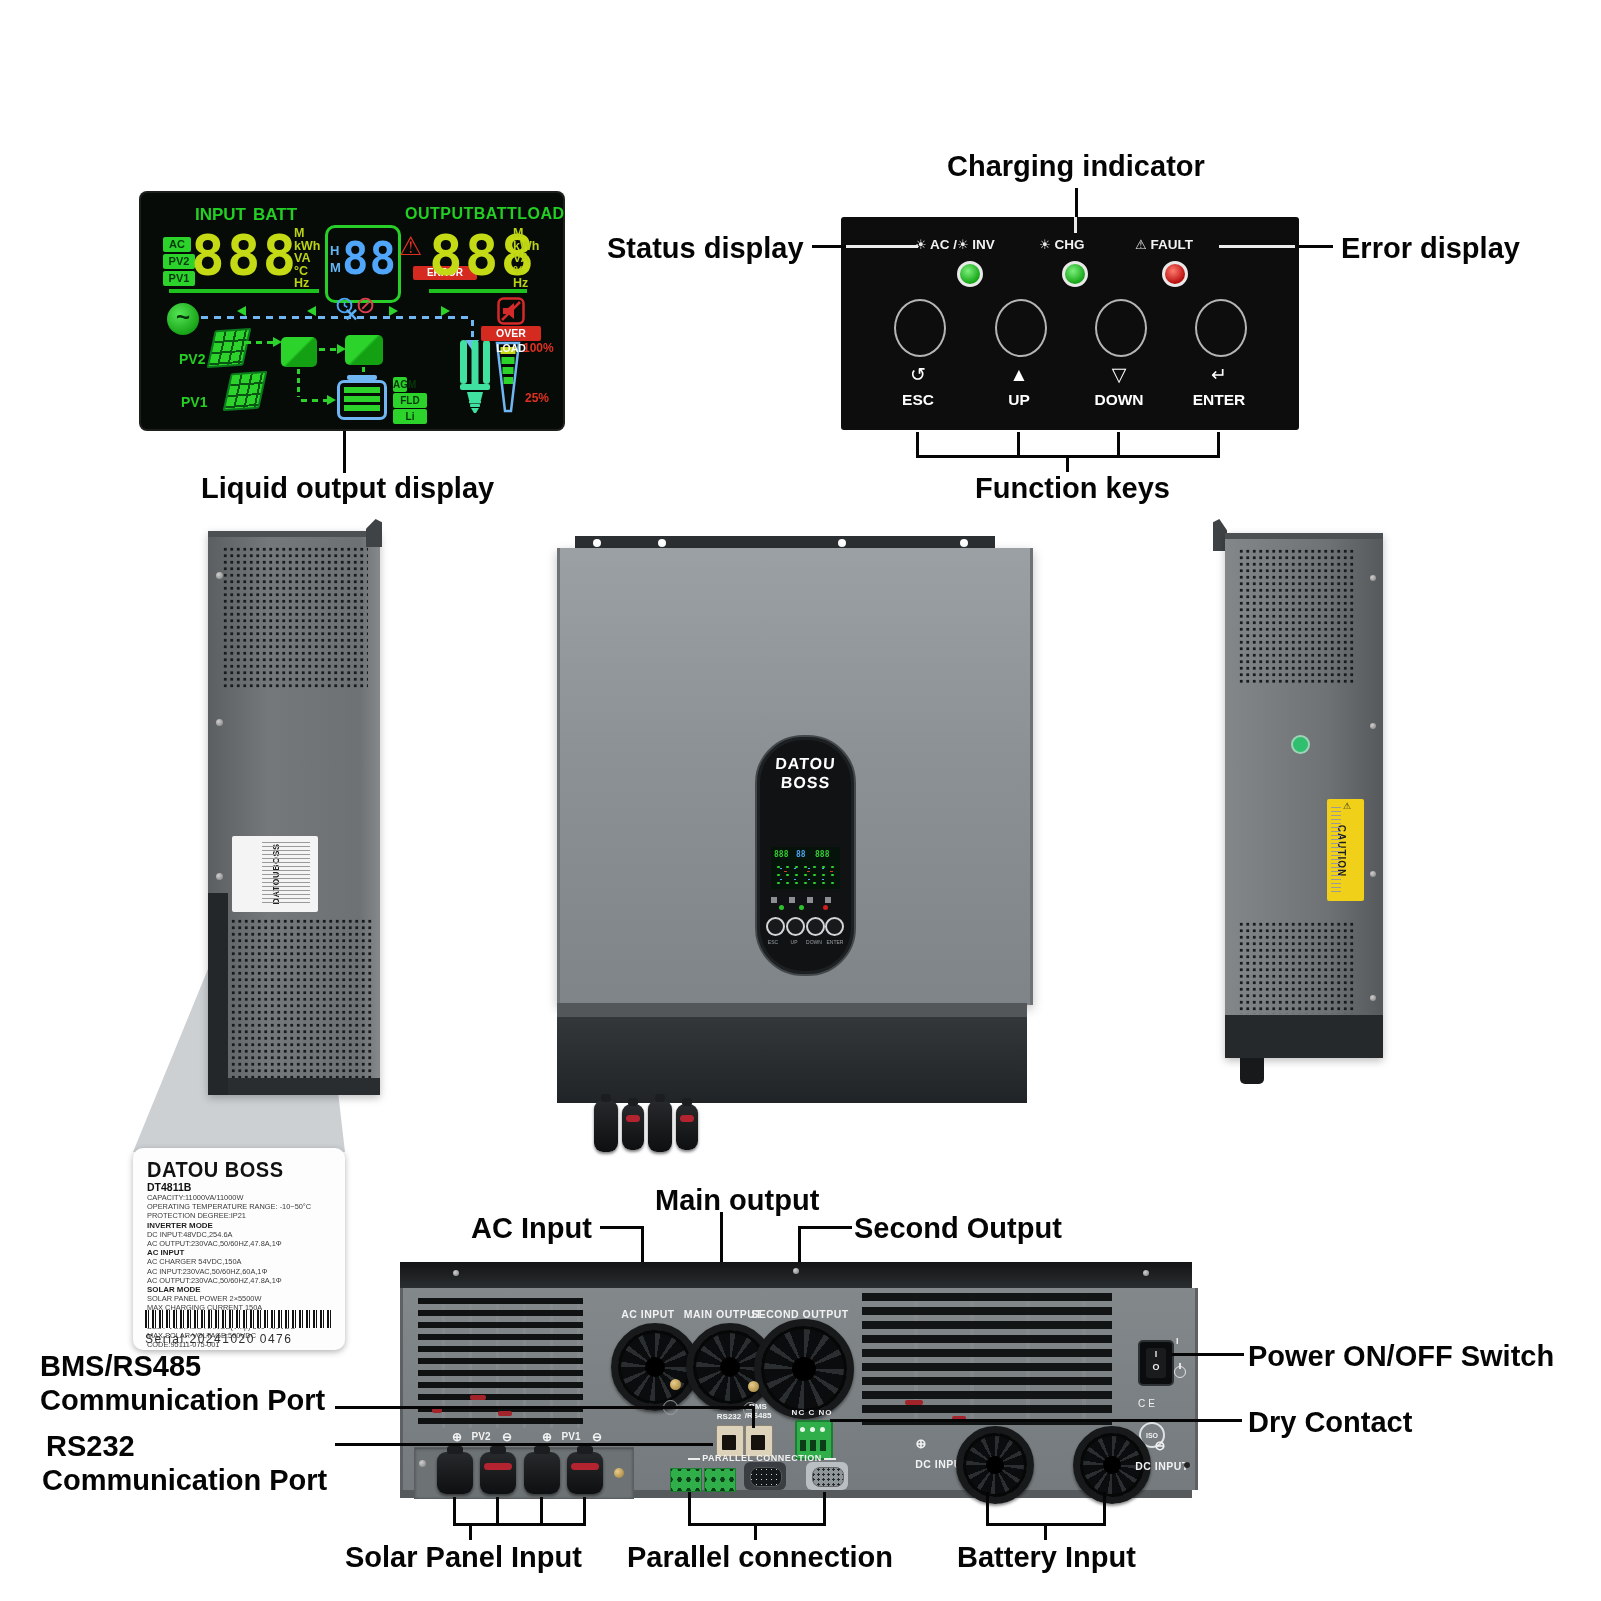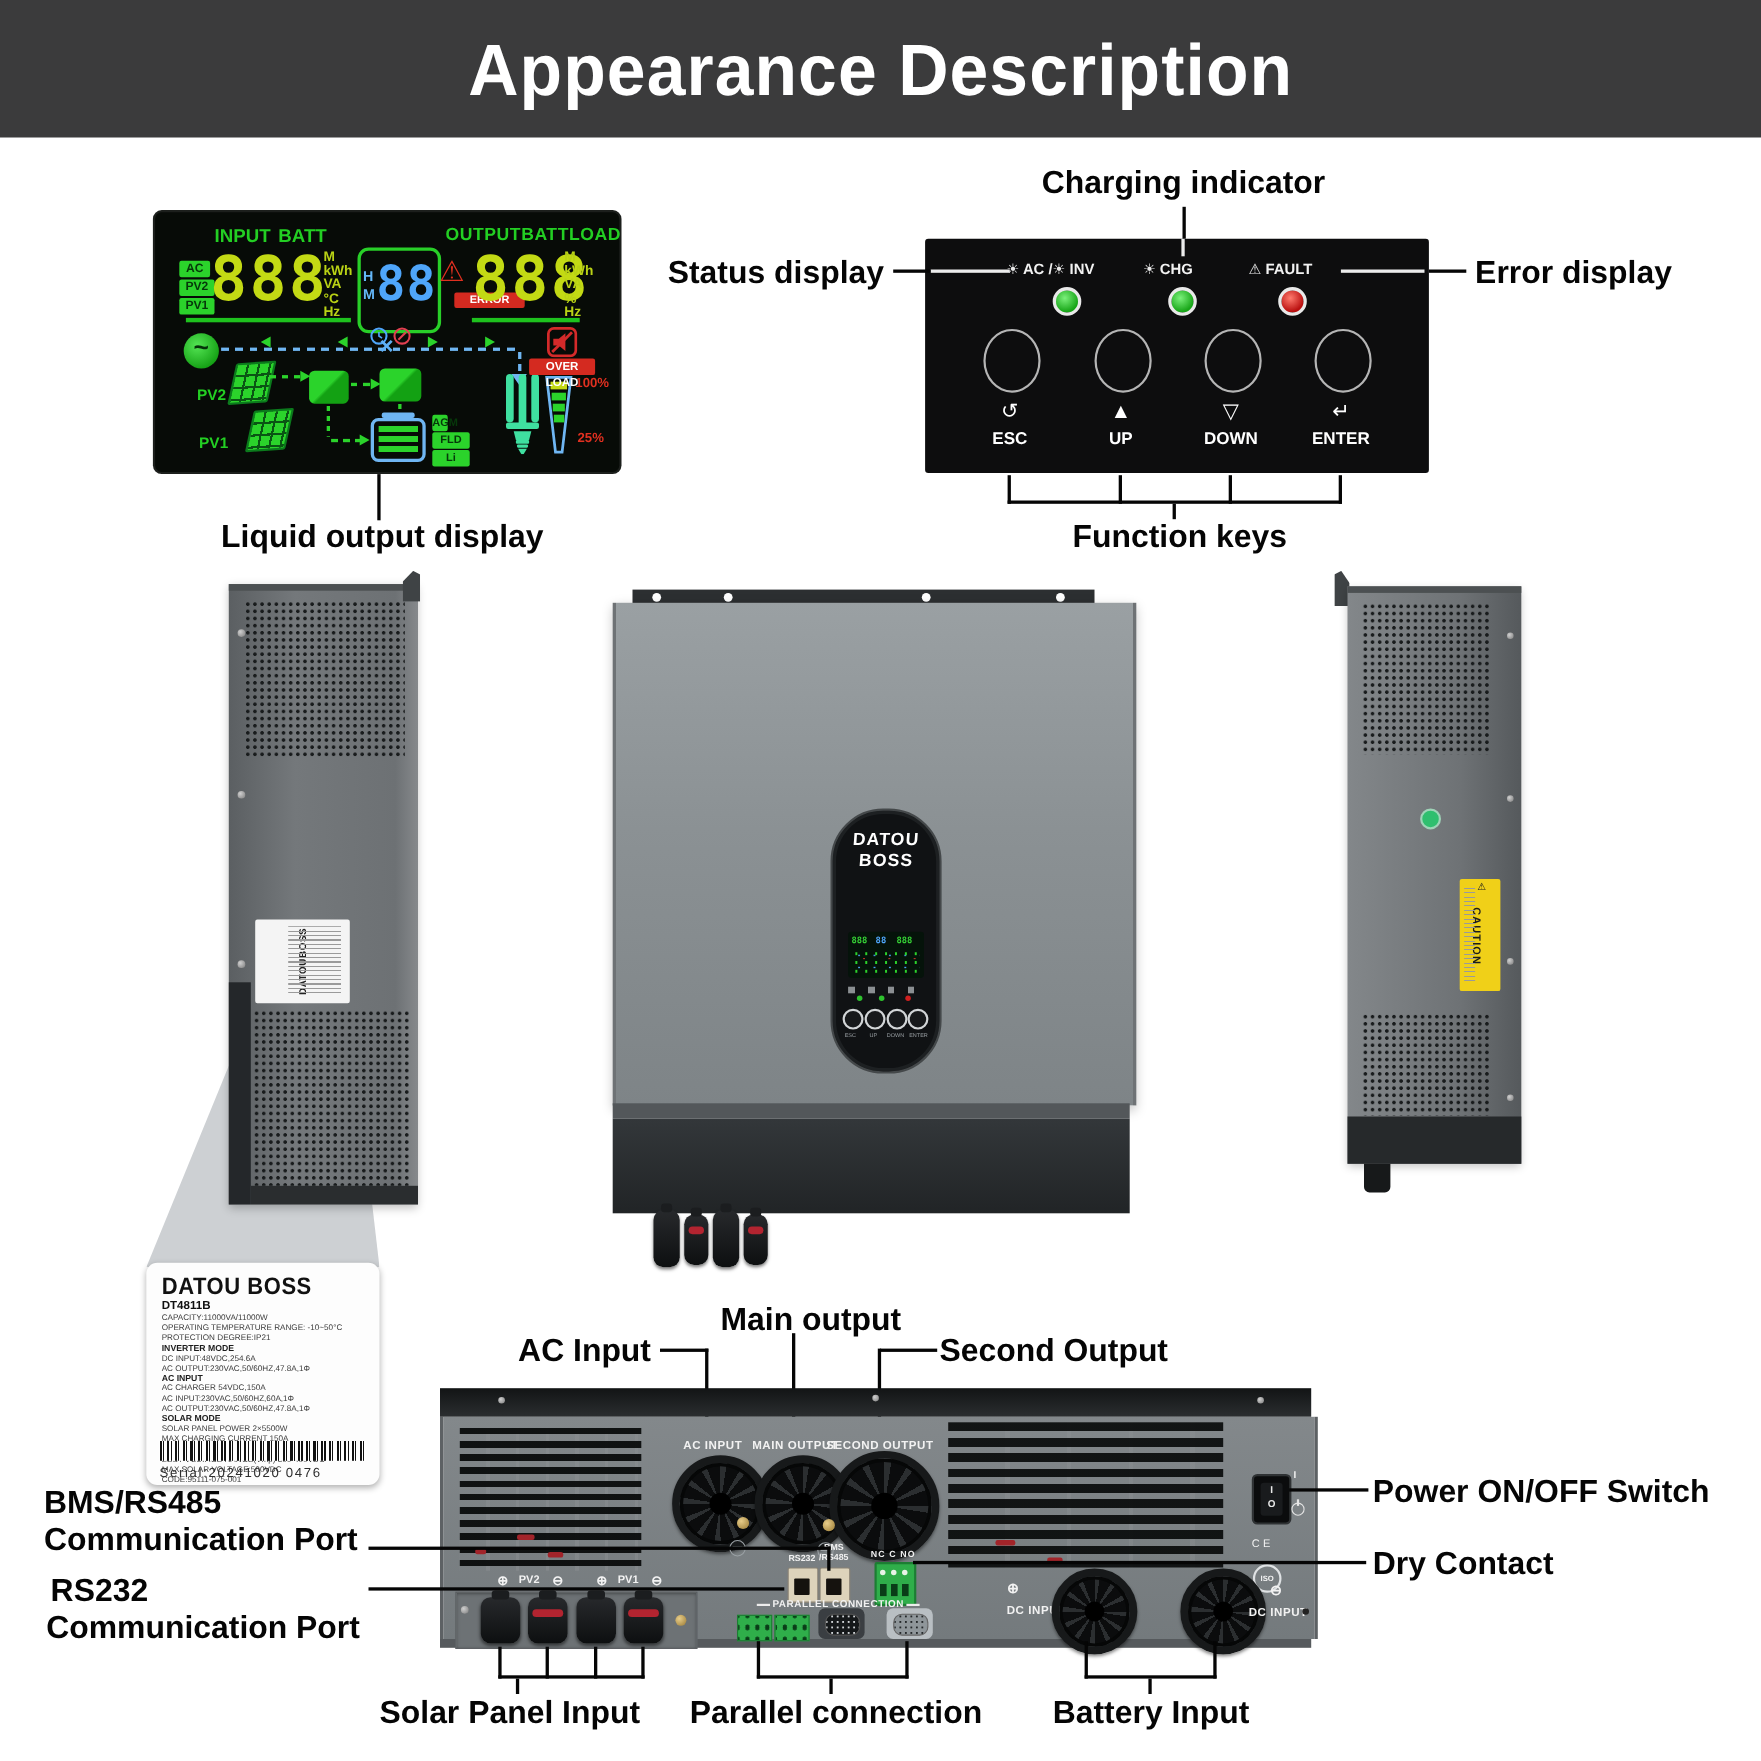--- a/index.html
+++ b/index.html
@@ -73,23 +73,20 @@
   .speclines{font-size:7.4px;line-height:9.2px;color:#3a3a3a;}
   .speclines .b{font-weight:bold;font-size:7.9px;color:#1c1c1c;}
   .barcode{height:18px;background:repeating-linear-gradient(90deg,#111 0 2px,#fff 2px 3px,#111 3px 4px,#fff 4px 7px,#111 7px 9px,#fff 9px 10px,#111 10px 11px,#fff 11px 14px);}
   .hairlines{background:repeating-linear-gradient(180deg,#9a9a9a 0 1px,transparent 1px 4px);}
 </style>
 </head>
 <body>
 
 <div id="stage">
 
-  <div class="banner">
-    <span>Appearance Description</span>
-  </div>
 
   <div class="lcd">
     <span class="abs g" style="left:54px;top:12px;font-size:17px;">INPUT</span>
     <span class="abs g" style="left:112px;top:12px;font-size:17px;">BATT</span>
     <span class="abs g" style="left:264px;top:12px;font-size:16px;letter-spacing:.5px;">OUTPUTBATTLOAD</span>
     <span class="badge" style="left:22px;top:44px;width:28px;">AC</span>
     <span class="badge" style="left:22px;top:61px;width:32px;">PV2</span>
     <span class="badge" style="left:22px;top:78px;width:32px;">PV1</span>
     <span class="seg" style="left:50px;top:34px;">888</span>
     <div class="units" style="left:153px;top:34px;">

